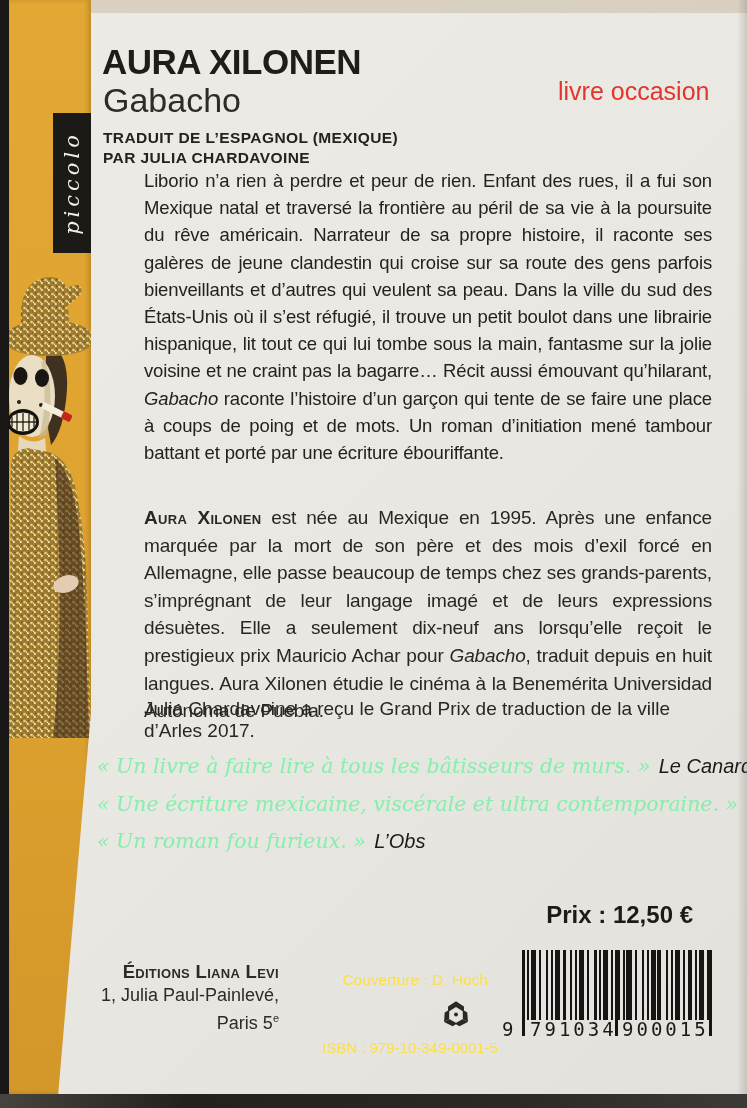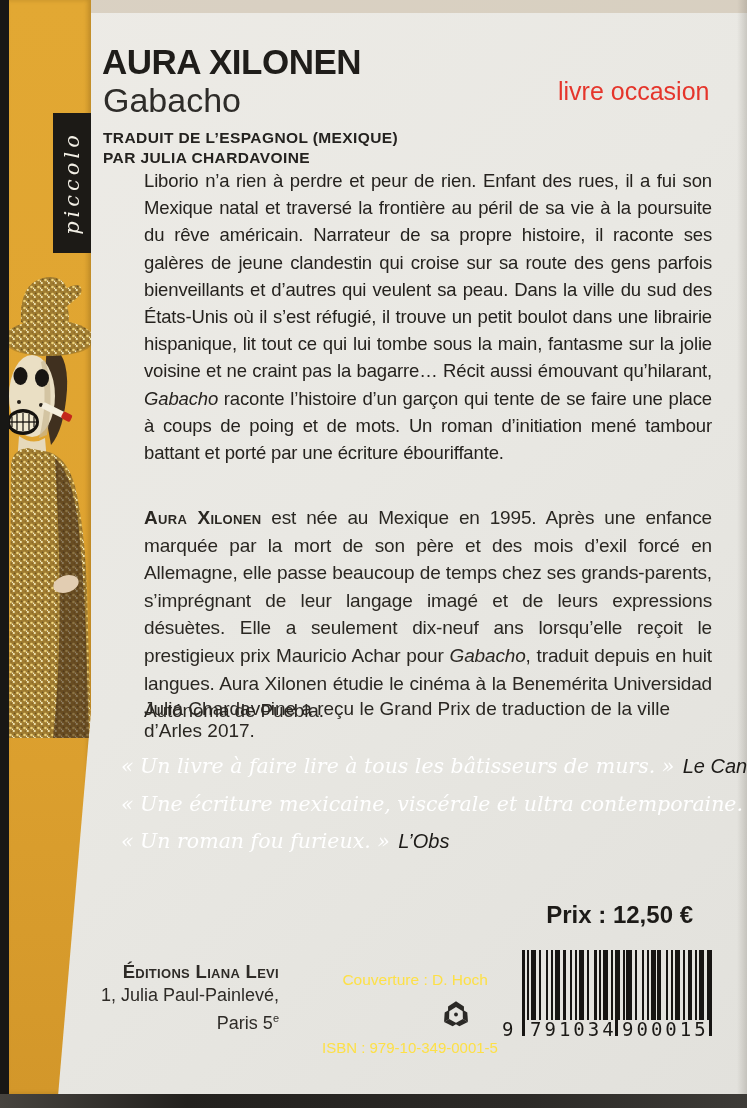--- a/index.html
+++ b/index.html
@@ -34,21 +34,21 @@
   .synopsis{position:absolute;left:144px;top:167px;width:568px;margin:0;
          font-size:18.5px;line-height:27.2px;letter-spacing:-0.15px;text-align:justify;color:#25221e;}
   .synopsis i{font-style:italic;}
   .bio{position:absolute;left:144px;top:504px;width:568px;margin:0;
          font-size:19px;line-height:27.6px;letter-spacing:-0.15px;text-align:justify;color:#2a2722;}
   .bio-lead{font-variant:small-caps;font-weight:bold;letter-spacing:.3px;}
   .note{position:absolute;left:144px;top:698px;width:580px;margin:0;font-size:19px;color:#2a2722;}
   
   .quotes{position:absolute;left:97px;top:754px;width:630px;}
   .quote-line{height:37.5px;white-space:nowrap;}
-  .q{font-family:"DejaVu Serif",serif;font-style:italic;font-size:20.5px;color:#ffffff;margin-left:24px;}
+  .q{font-family:"DejaVu Serif",serif;font-style:italic;font-size:20.5px;color:#86efac;}
   .src{font-family:"Liberation Sans",sans-serif;font-style:italic;font-size:20px;color:#1d1b18;margin-left:4px;}
   
   .price{position:absolute;right:54px;top:901px;font-size:24px;font-weight:bold;color:#1d1b18;}
   
   .publisher{position:absolute;left:95px;top:960px;width:184px;text-align:right;
          line-height:23.5px;font-size:18px;color:#2e2b27;}
   .pub-name{font-variant:small-caps;font-weight:600;font-size:18.5px;letter-spacing:.3px;}
   .pub-web{font-weight:bold;font-size:19px;color:#1f1d1a;}
   sup{font-size:11px;}
   

